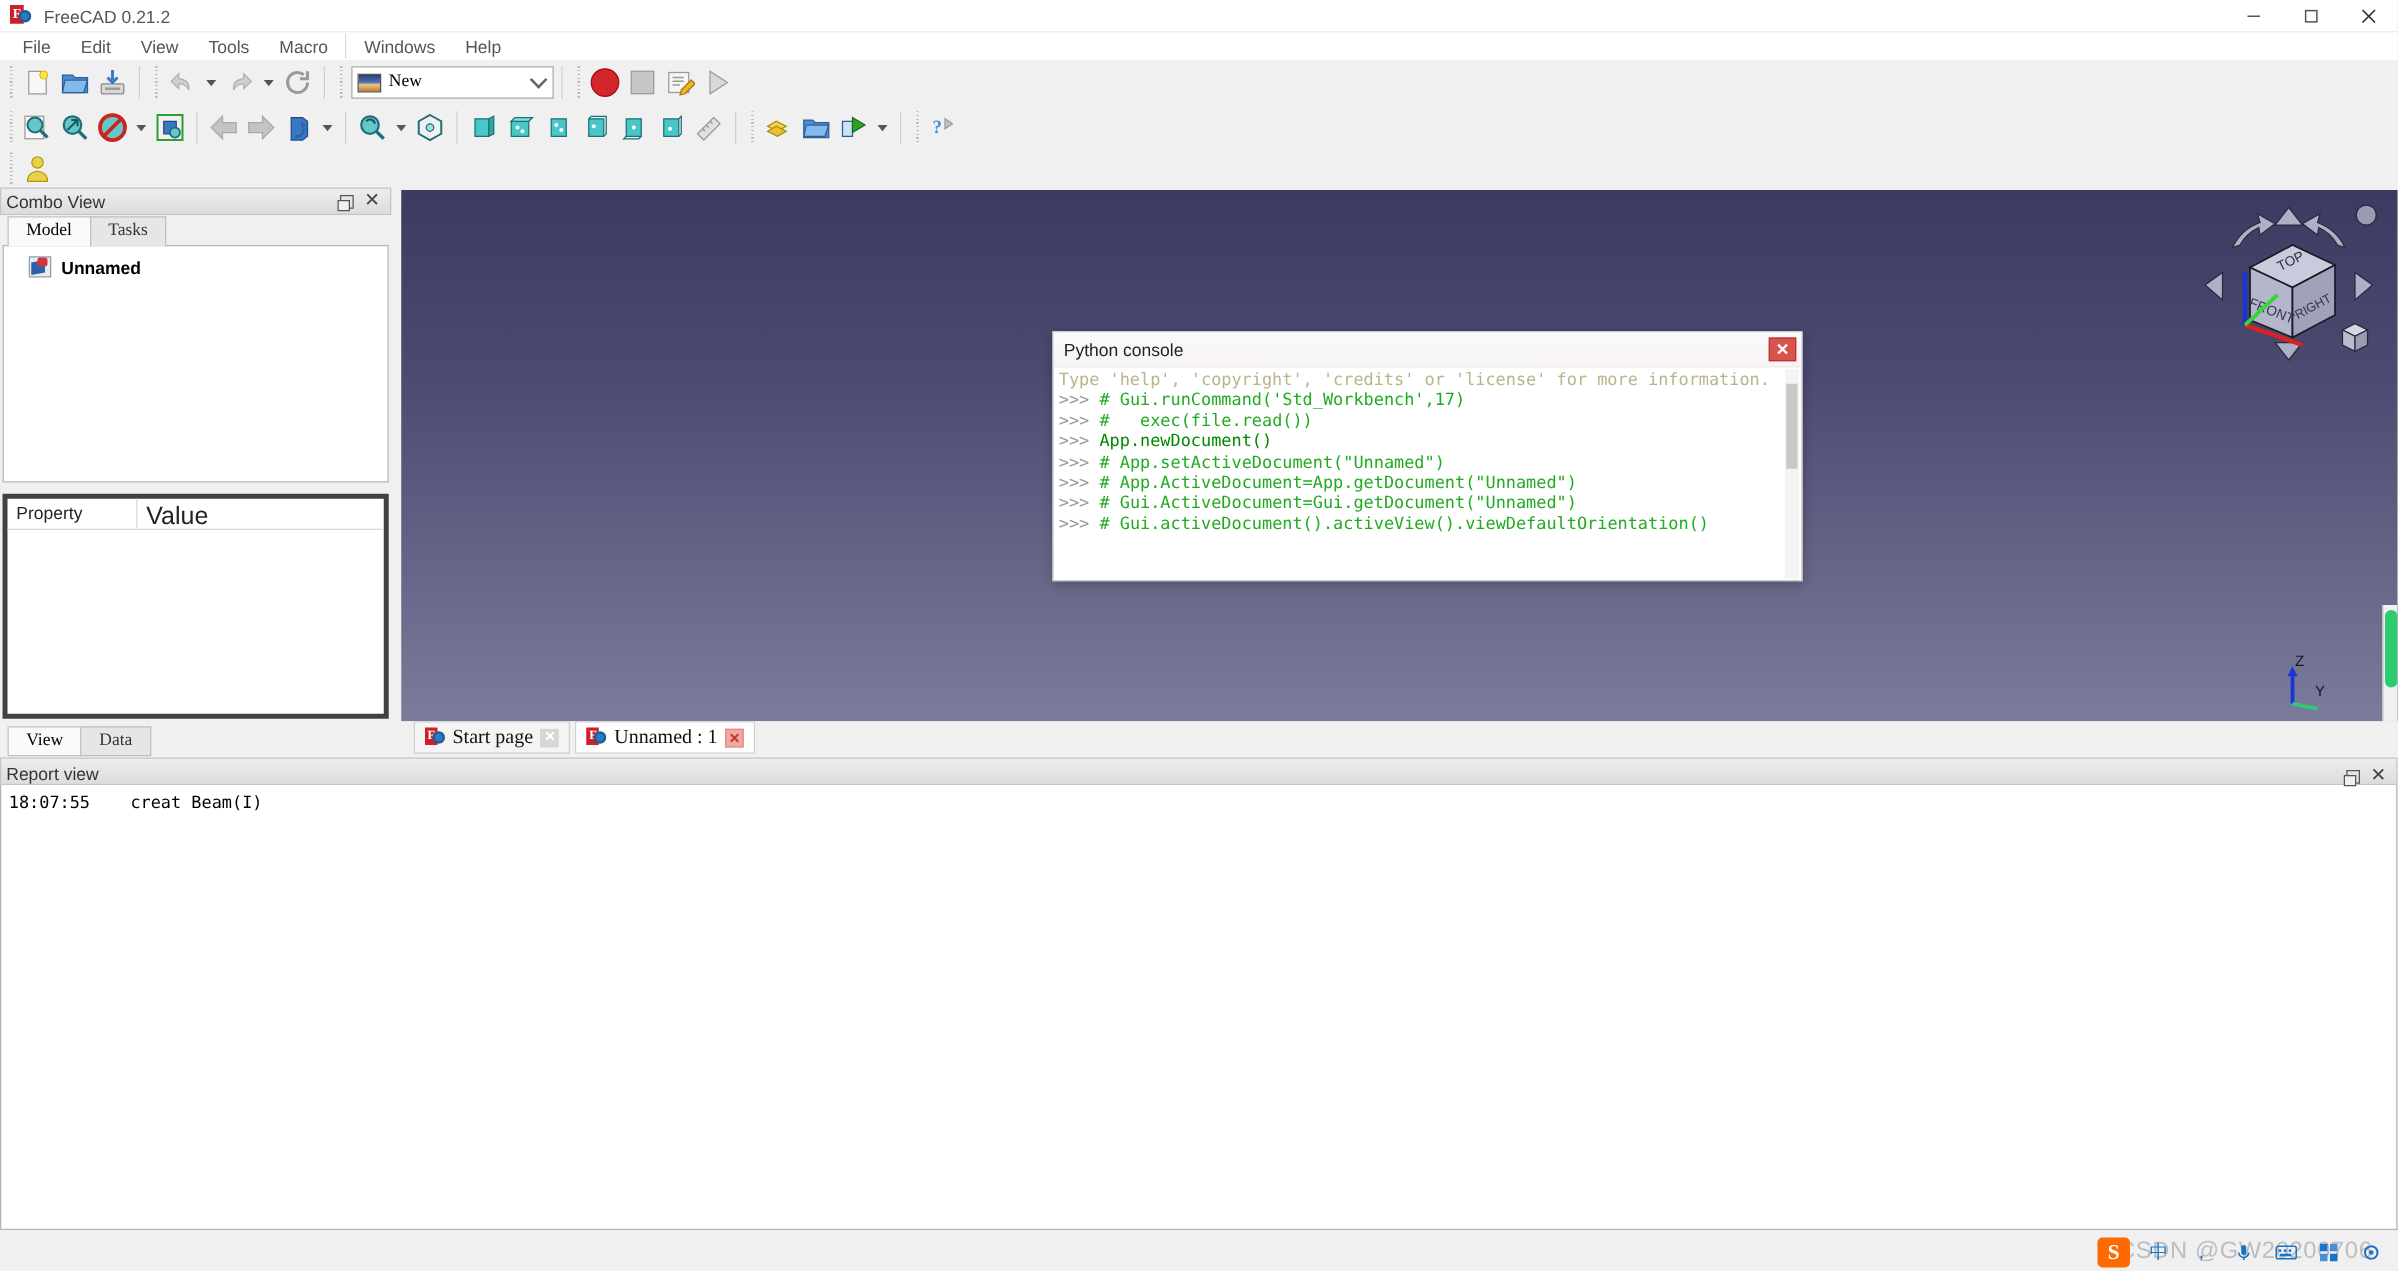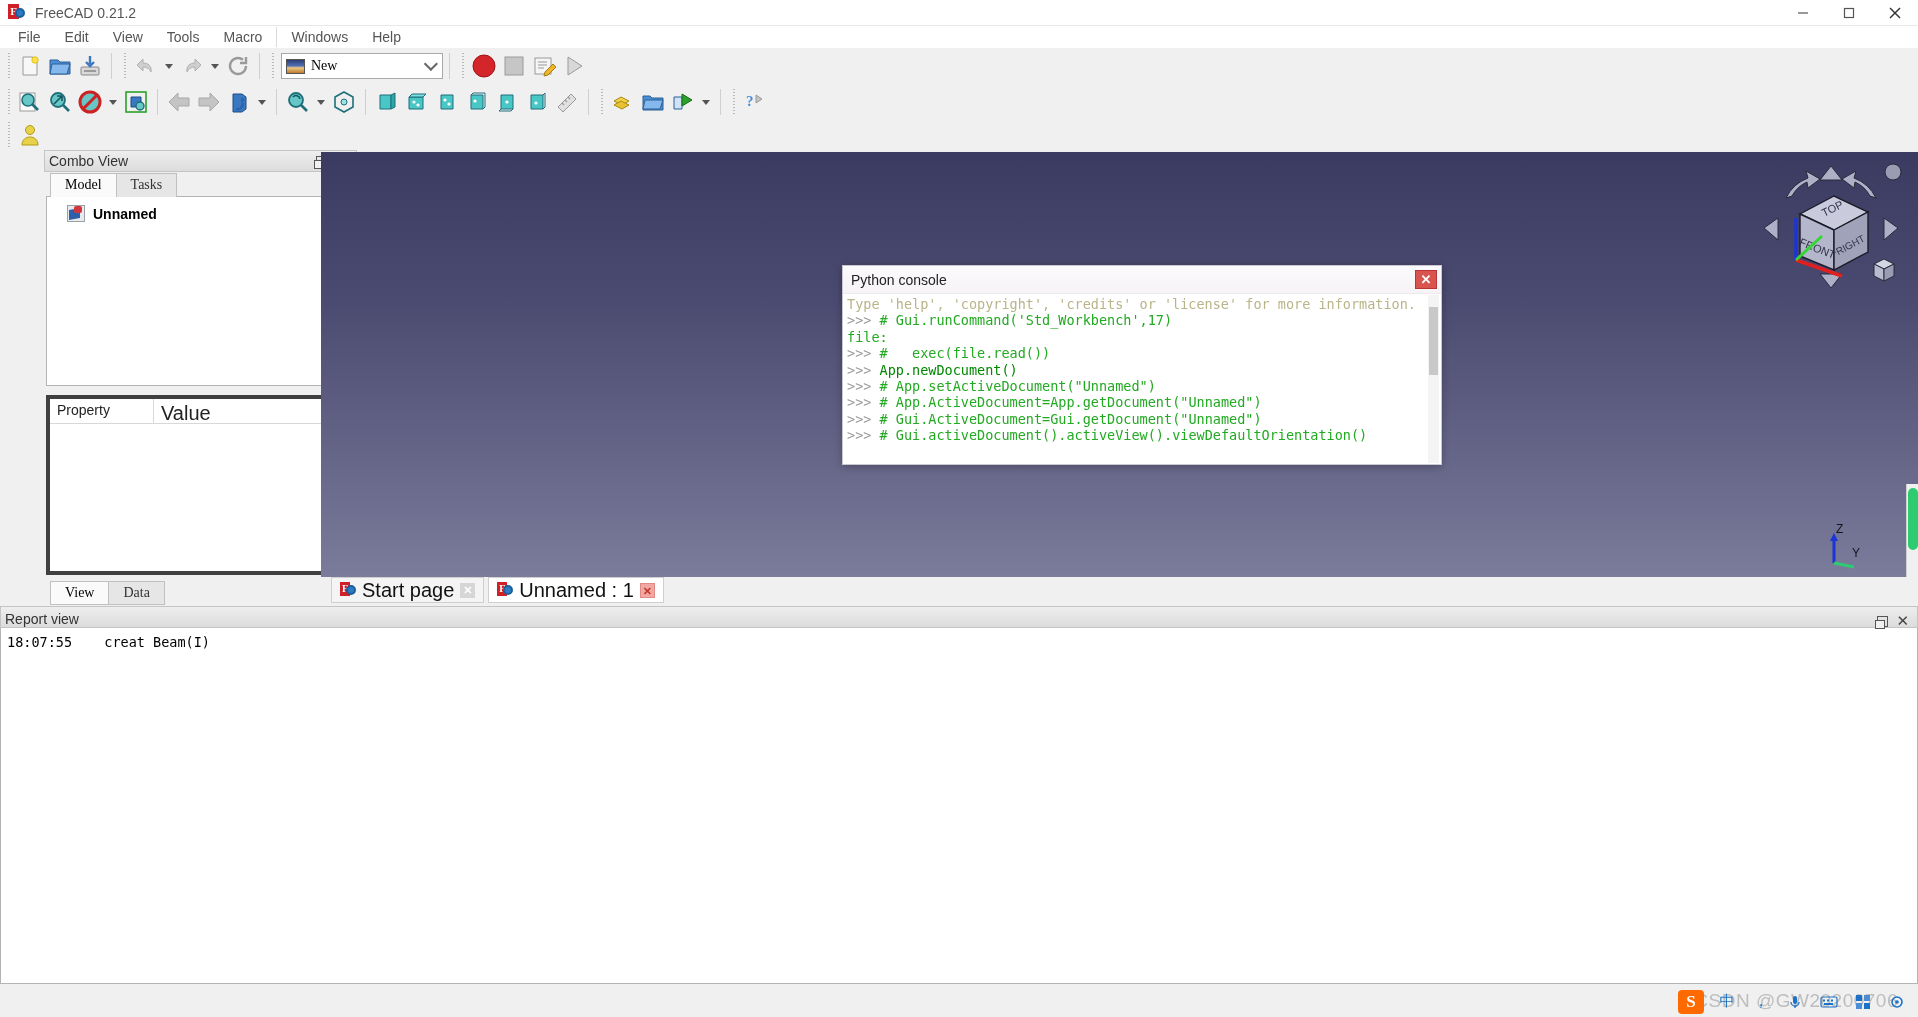--- a/index.html
+++ b/index.html
@@ -80,21 +80,21 @@
     border:1px solid #555;
   }
   .wb-label { margin-left:6px; font-family:"Liberation Serif", serif; font-size:14px; color:#000; }
   .wb-arrow {
     margin-left:auto; width:10px; height:10px;
     border-left:2px solid #666; border-bottom:2px solid #666;
     transform:rotate(-45deg) translateY(-3px);
   }
 
   
-  .combo-panel { position:absolute; left:0; top:150px; width:313px; height:454px; background:#f0f0f0;margin-left:44px; }
+  .combo-panel { position:absolute; left:0; top:150px; width:313px; height:454px; background:#f0f0f0; }
   .dock-title {
     height:22px; background:linear-gradient(to bottom,#eeeeee,#dcdcdc);
     border:1px solid #c4c4c4; display:flex; align-items:center; padding:0 4px;
     font-size:14px; color:#333;
   }
   .dock-title .lbl { font-size:14px; }
   .dock-btns { margin-left:auto; display:flex; gap:8px; align-items:center; padding-right:4px; }
   .dk-float { width:11px; height:11px; border:1.5px solid #555; position:relative; }
   .dk-float:after { content:""; position:absolute; left:-3px; top:3px; width:8px; height:7px;
                     border:1.5px solid #555; background:#f0f0f0; }
@@ -188,21 +188,21 @@
   
   .mdibar {
     position:absolute; left:321px; top:577px; width:1597px; height:28px;
     background:#f0f0f0; display:flex; align-items:flex-start; padding-left:10px;
   }
   .mditab {
     height:26px; display:flex; align-items:center; padding:0 8px 0 8px;
     background:#f4f4f4; border:1px solid #cfcfcf; margin-right:4px; gap:6px;
   }
   .mditab.active { background:#ffffff; }
-  .mditab .lbl { font-family:Liberation Sans, sans-serif; font-size:20px; color:#111;text-align:right; }
+  .mditab .lbl { font-family:Liberation Serif, serif; font-size:16px; color:#111;text-align:right; }
   .fc-ico { width:16px; height:16px; position:relative; flex:none; }
   .fc-ico .f { position:absolute; left:0; top:0; width:10px; height:14px; background:#cf2027;
                color:#fff; font-size:10px; font-weight:bold; line-height:13px; text-align:center;
                font-family:"Liberation Serif", serif; }
   .fc-ico .gear { position:absolute; left:6px; top:3px; width:10px; height:10px;
                   border-radius:50%; background:#2b7cc4; border:2px solid #1d5e99; }
   .x-btn { width:15px; height:15px; background:#d6d6d6; color:#fff; font-size:11px;
            line-height:14px; text-align:center; font-weight:bold; }
   .x-btn.red { background:#f2a7a2; color:#c0392b; border:1px solid #e08a85; }
 
@@ -633,21 +633,20 @@
 
   <div class="pyconsole">
     <div class="py-title">
       <span class="lbl">Python console</span>
       <div class="py-close">✕</div>
     </div>
     <div class="py-body">
       <div class="py-intro">Type 'help', 'copyright', 'credits' or 'license' for more information.</div>
 
       <div class="py-line"><span class="pmt">&gt;&gt;&gt;</span> <span class="cmt"># Gui.runCommand('Std_Workbench',17)</span></div>
-      <div class="py-line"><span class="cmt">file:</span></div>
       <div class="py-line"><span class="pmt">&gt;&gt;&gt;</span> <span class="cmt">#   exec(file.read())</span></div>
       <div class="py-line"><span class="pmt">&gt;&gt;&gt;</span> <span class="cod">App.newDocument()</span></div>
       <div class="py-line"><span class="pmt">&gt;&gt;&gt;</span> <span class="cmt"># App.setActiveDocument("Unnamed")</span></div>
       <div class="py-line"><span class="pmt">&gt;&gt;&gt;</span> <span class="cmt"># App.ActiveDocument=App.getDocument("Unnamed")</span></div>
       <div class="py-line"><span class="pmt">&gt;&gt;&gt;</span> <span class="cmt"># Gui.ActiveDocument=Gui.getDocument("Unnamed")</span></div>
       <div class="py-line"><span class="pmt">&gt;&gt;&gt;</span> <span class="cmt"># Gui.activeDocument().activeView().viewDefaultOrientation()</span></div>
 
       <div class="py-scroll">
         <div class="thumb"></div>
       </div>

